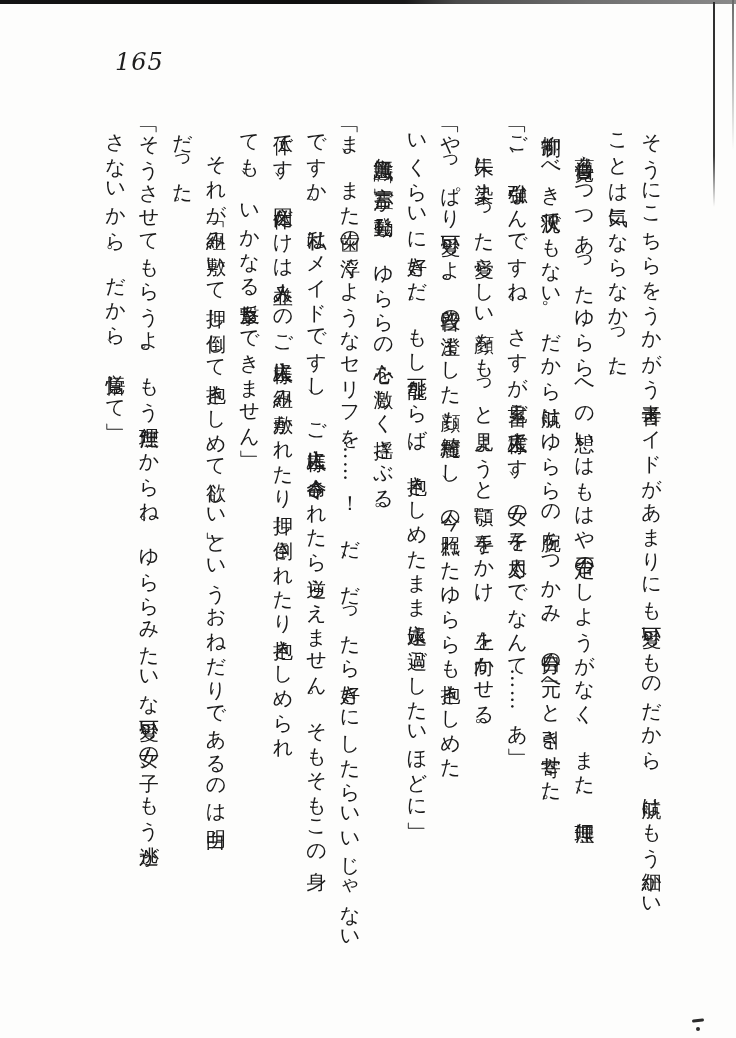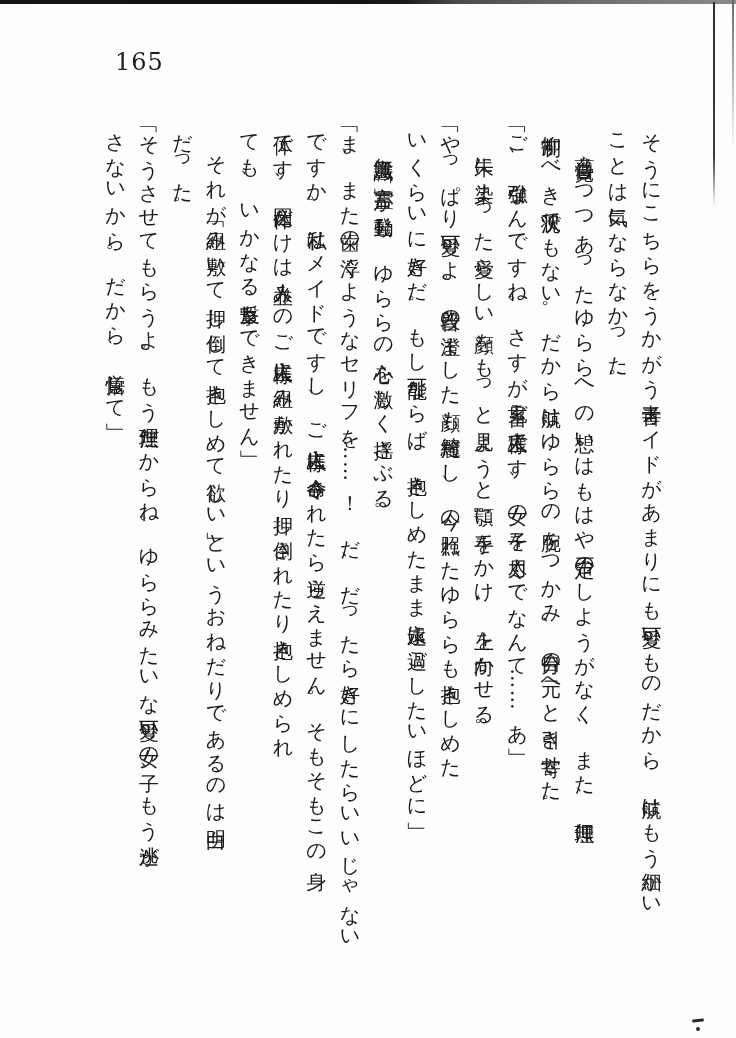--- a/index.html
+++ b/index.html
@@ -42,20 +42,21 @@
     left: 732px;
     top: 0;
     width: 2px;
     height: 150px;
     background: linear-gradient(to bottom, #6a6a6a 0%, rgba(110,110,110,0) 100%);
   }
   .page-number {
     position: absolute;
     top: 48px;
     left: 115px;
+    font-style: italic;
     font-size: 24px;
     letter-spacing: 1px;
     color: #1e1e1e;
   }
   .text-block {
     position: absolute;
     top: 120px;
     right: 68px;
     height: 848px;
     writing-mode: vertical-rl;

